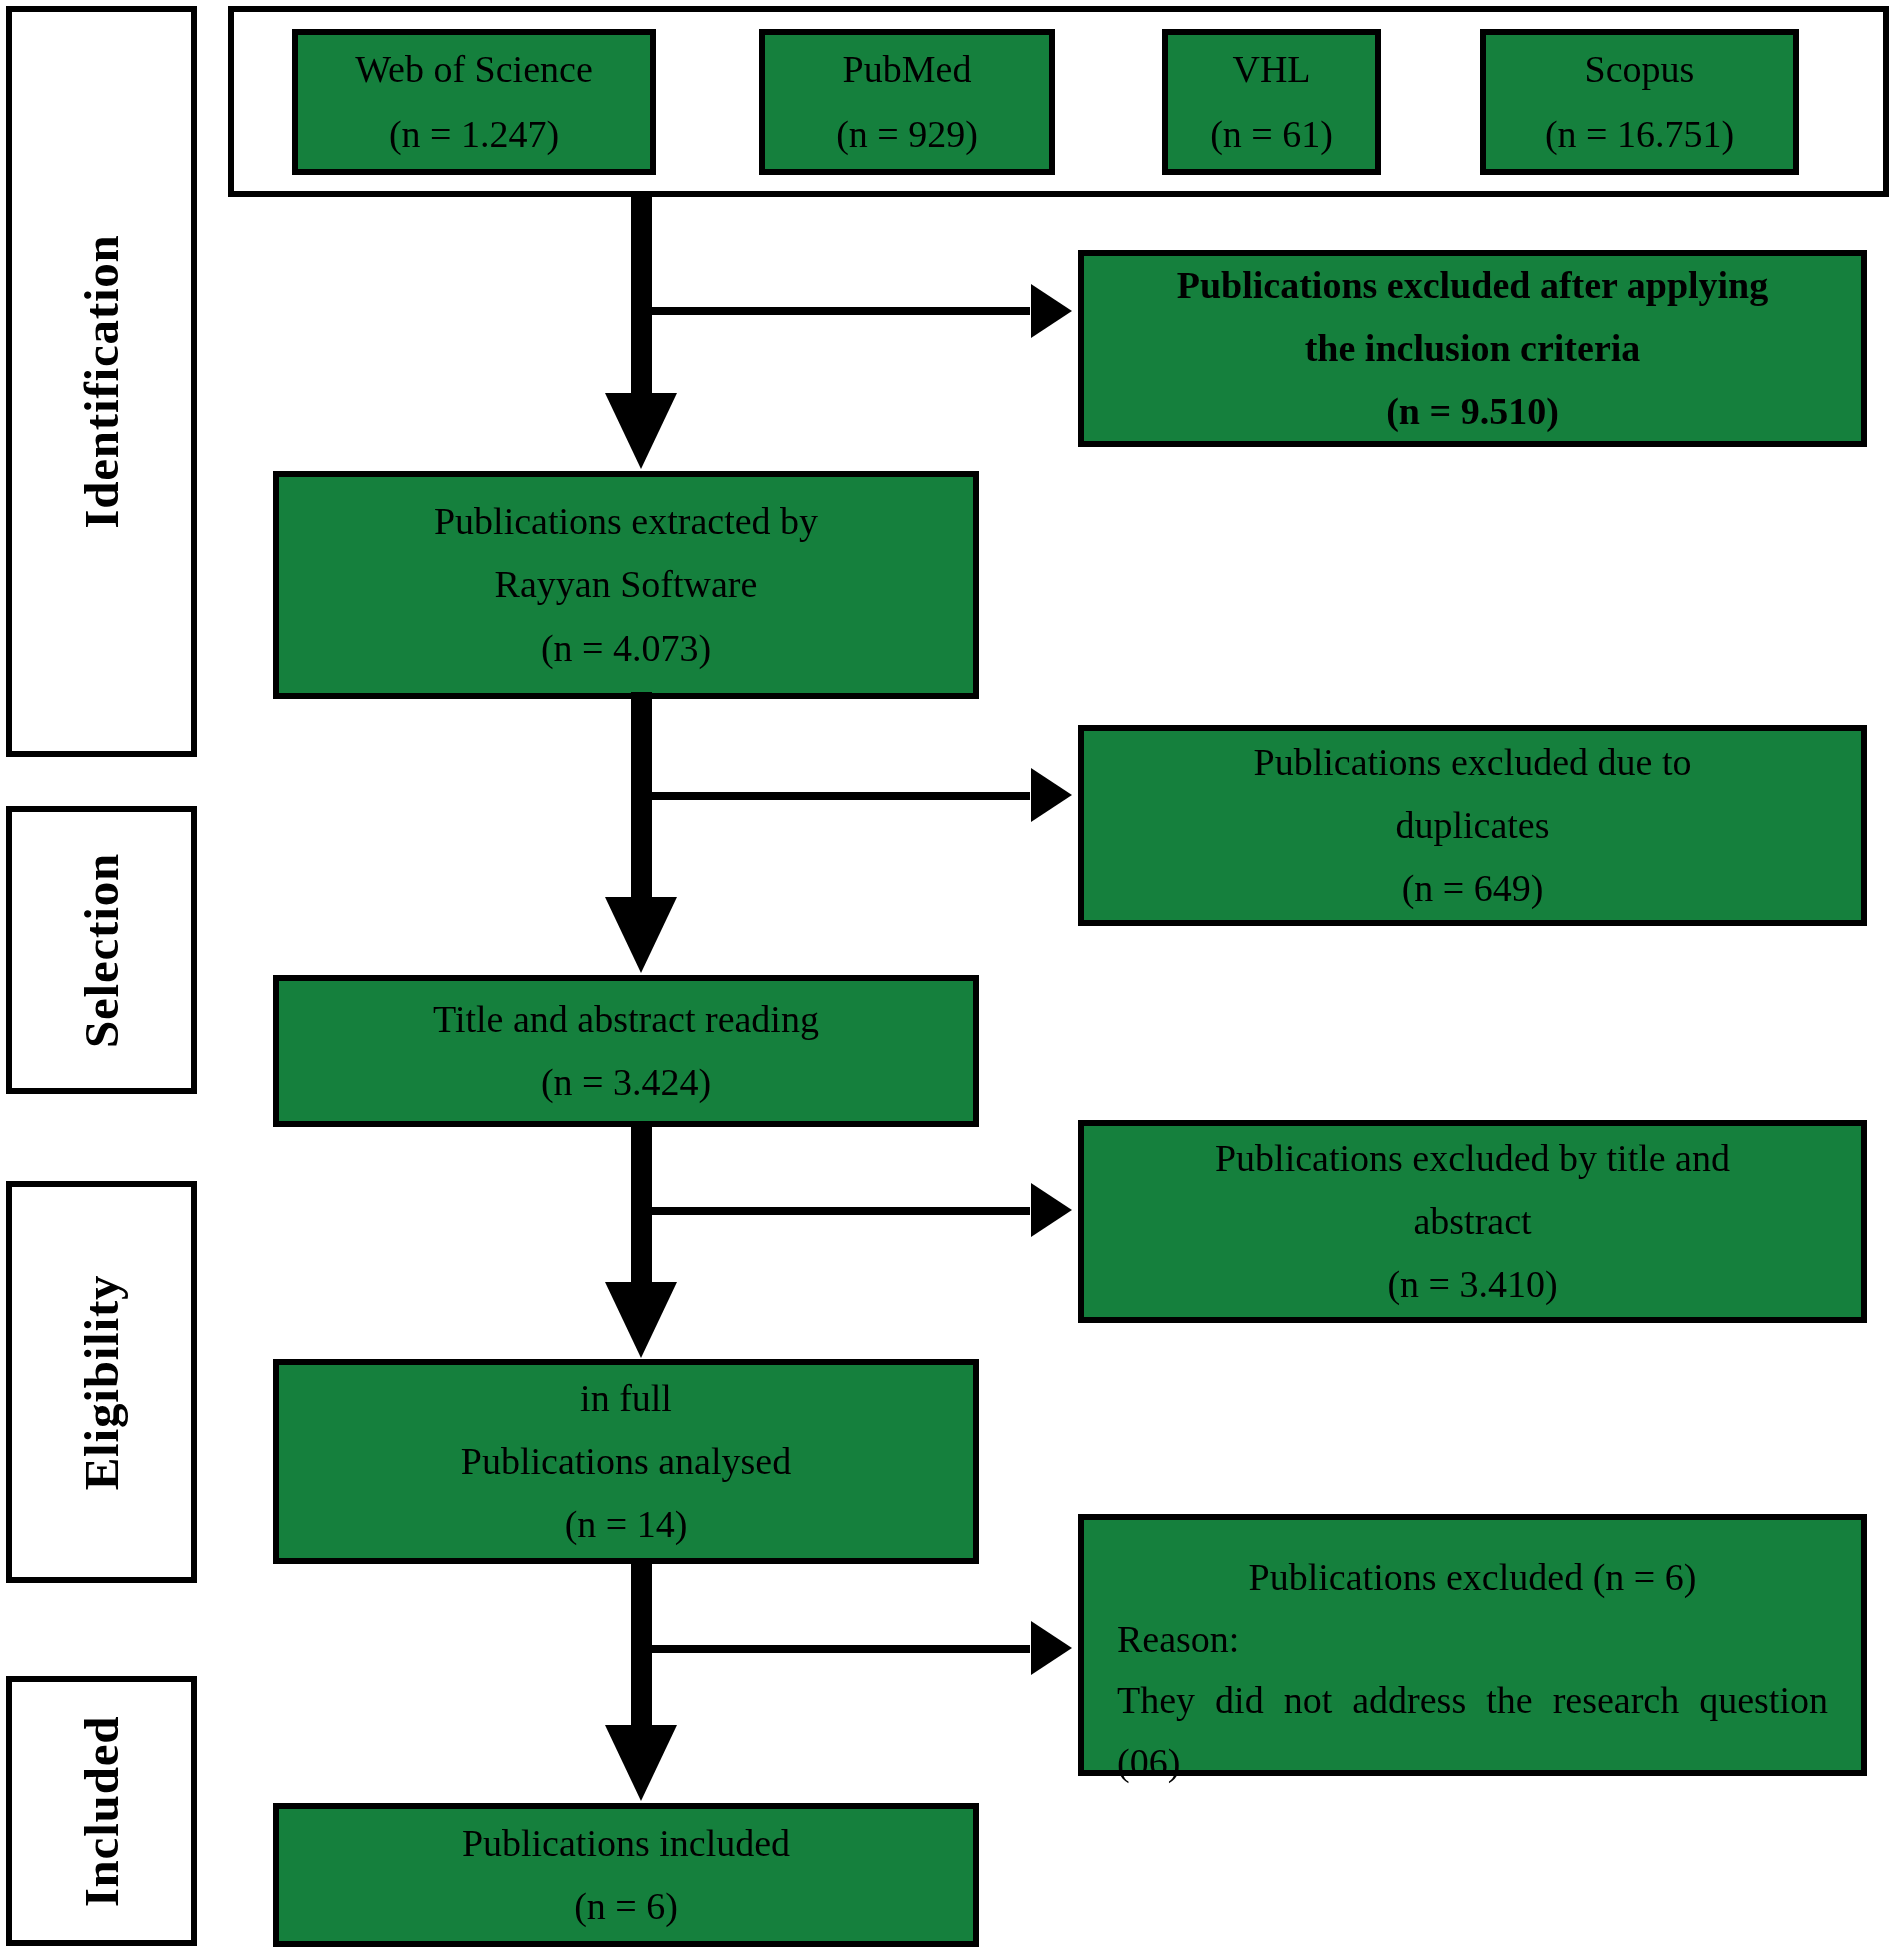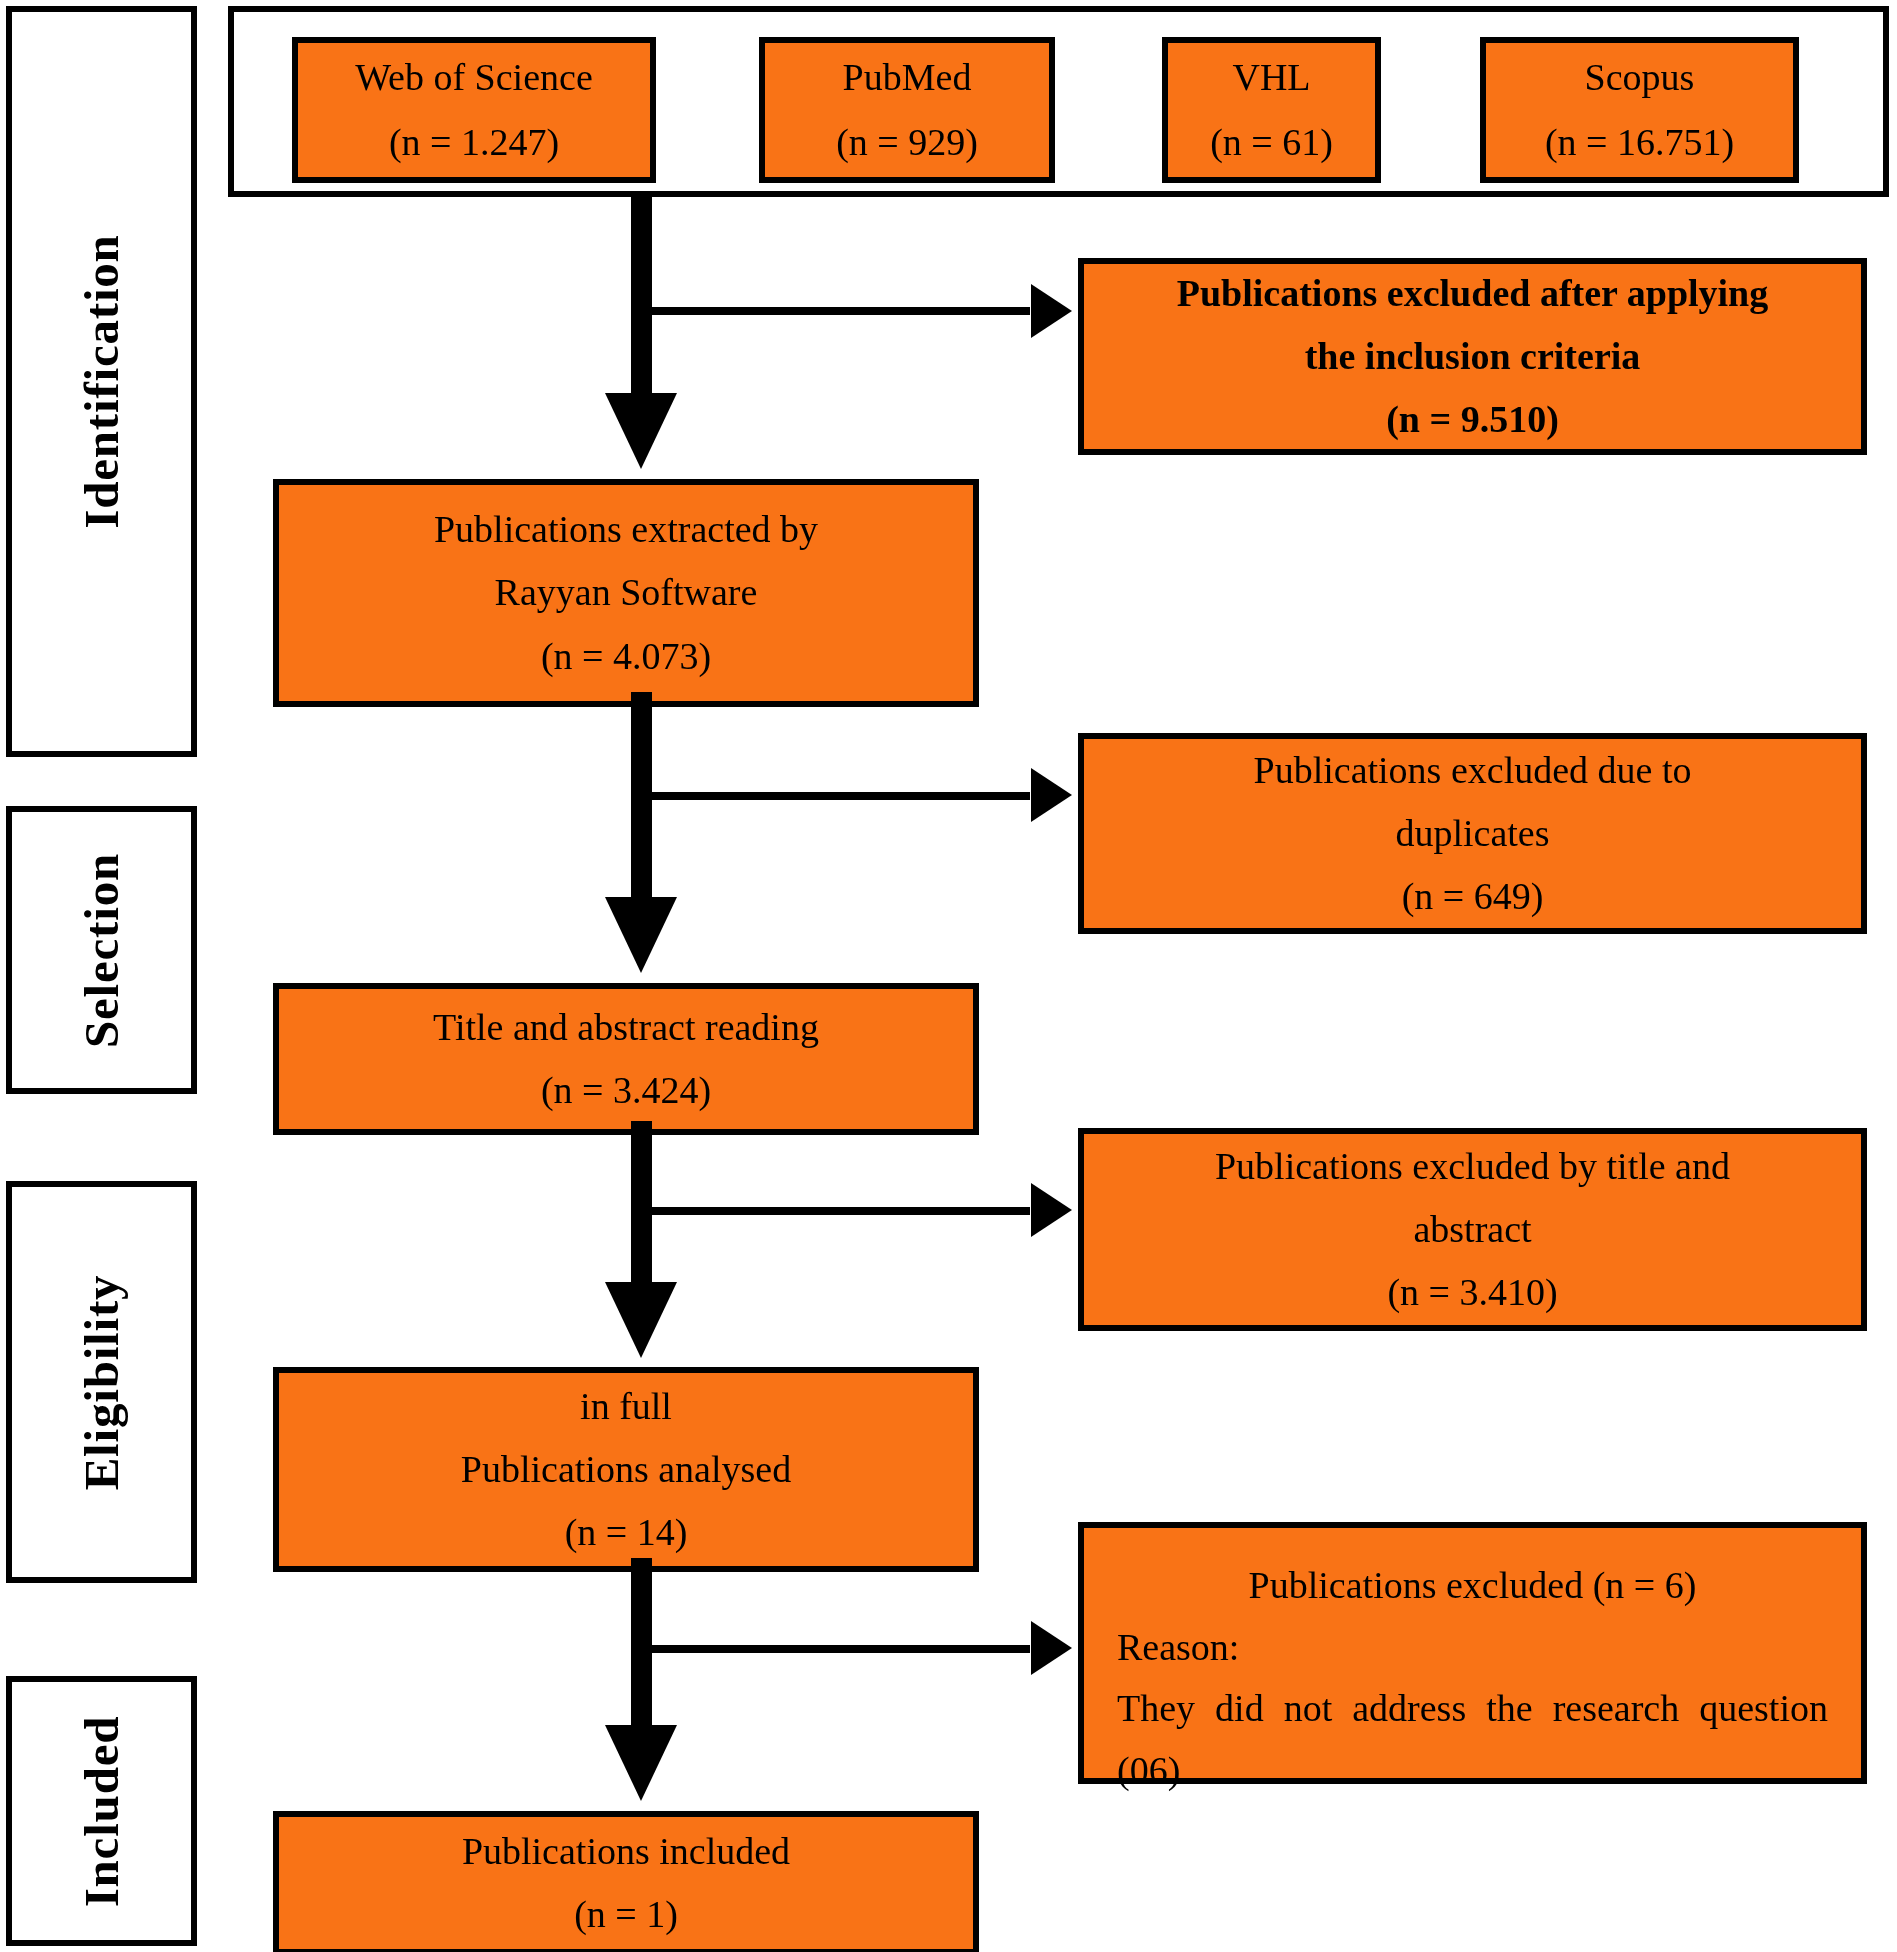--- a/index.html
+++ b/index.html
@@ -10,29 +10,28 @@
     height: 1952px;
     background: #ffffff;
     color: #000000;
     font-family: "Liberation Serif", "DejaVu Serif", serif;
     overflow: hidden;
   }
   .box {
     position: absolute;
     box-sizing: border-box;
     border: 6px solid #000;
-    background: #f97316;
+    background: #15803d;
     display: flex;
     flex-direction: column;
     justify-content: center;
     align-items: center;
     text-align: center;
     font-size: 38px;
     line-height: 1.66;
-    margin-top: 8px;
   }
   .box .bline { width: 100%; }
   .top-container {
     position: absolute;
     box-sizing: border-box;
     border: 6px solid #000;
     background: #fff;
   }
   .top-container .box { line-height: 1.7; }
   .stagebox {
@@ -125,21 +124,21 @@
   </div>
 
   <div class="box" style="left:273px; top:1359px; width:706px; height:205px;">
     <div class="bline">in full</div>
     <div class="bline">Publications analysed</div>
     <div class="bline">(n = 14)</div>
   </div>
 
   <div class="box" style="left:273px; top:1803px; width:706px; height:144px;">
     <div class="bline">Publications included</div>
-    <div class="bline">(n = 1)</div>
+    <div class="bline">(n = 6)</div>
   </div>
 
   <div class="box" style="left:1078px; top:250px; width:789px; height:197px;font-weight:bold;">
     <div class="bline">Publications excluded after applying</div>
     <div class="bline">the inclusion criteria</div>
     <div class="bline">(n = 9.510)</div>
   </div>
 
   <div class="box" style="left:1078px; top:725px; width:789px; height:201px;">
     <div class="bline">Publications excluded due to</div>

